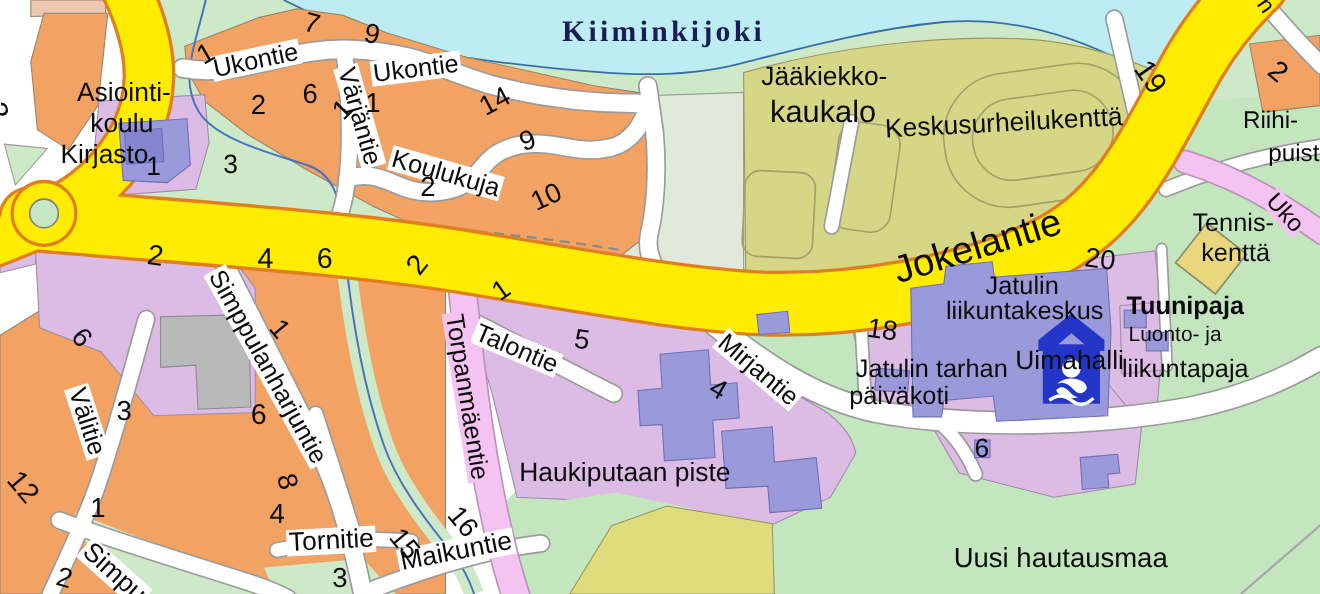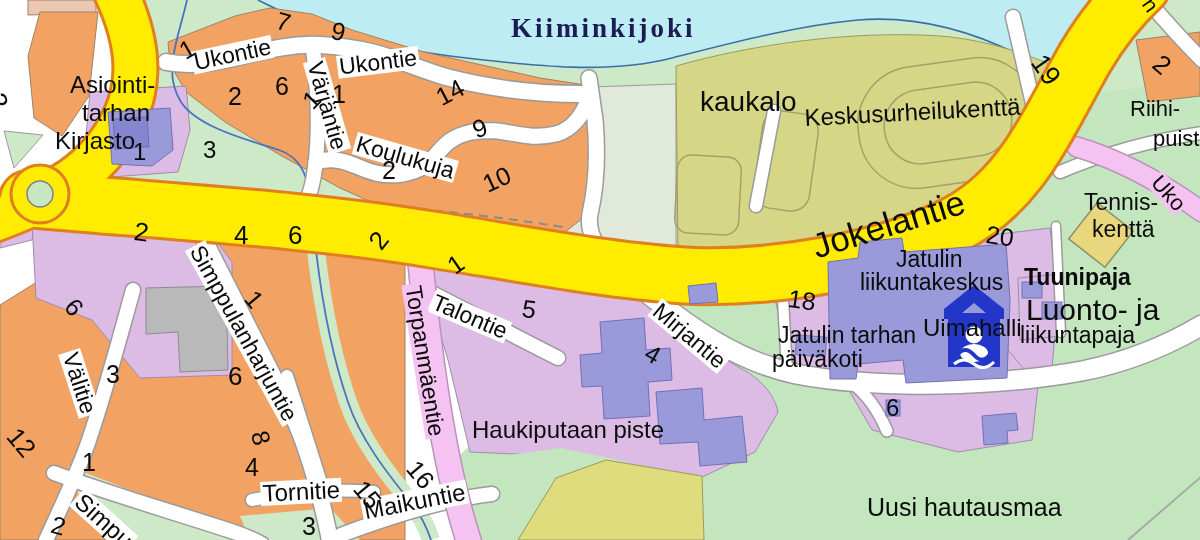--- a/index.html
+++ b/index.html
@@ -163,56 +163,57 @@
       <rect x="7" y="32" width="52" height="54" fill="var(--icon_blue)"></rect>
       <circle cx="33" cy="54" r="8.5" fill="#ffffff"></circle>
       <ellipse cx="33" cy="72" rx="14" ry="9" fill="#ffffff"></ellipse>
       <path d="M16,74 Q24,64 33,74 Q42,84 50,72" stroke="var(--icon_blue)" stroke-width="4" fill="none"></path>
       <path d="M13,83 Q23,75 33,83 Q43,91 53,81" stroke="#ffffff" stroke-width="3" fill="none"></path>
     </g>
   </svg>
   <div id="labels">
       <span class="lbl k-river" style="left: 511px; top: 15px; font-size: 27px;">Kiiminkijoki</span>
       <span class="lbl k-a" style="left: 70px; top: 73px; font-size: 24px;">Asiointi-</span>
-      <span class="lbl k-a" style="left: 82px; top: 101px; font-size: 24px;">tarhan</span>
+      <span class="lbl k-a" style="left: 82px; top: 101px; font-size: 24px;">koulu</span>
       <span class="lbl k-a" style="left: 55px; top: 129px; font-size: 24px;">Kirjasto</span>
       <span class="lbl k-n" style="left: 133px; top: 140px; font-size: 24px;">1</span>
       <span class="lbl k-s" style="left: 190px; top: 52px; font-size: 23px; transform: rotate(-12deg);">Ukontie</span>
       <span class="lbl k-s" style="left: 336px; top: 56px; font-size: 23px; transform: rotate(-7deg);">Ukontie</span>
       <span class="lbl k-s" style="left: 325px; top: 57px; font-size: 23px; transform: rotate(74deg);">Värjäntie</span>
       <span class="lbl k-s" style="left: 358px; top: 132px; font-size: 23px; transform: rotate(16deg);">Koulukuja</span>
       <span class="lbl k-n" style="left: 175px; top: 42px; font-size: 25px; transform: rotate(-30deg);">1</span>
       <span class="lbl k-n" style="left: 280px; top: 8px; font-size: 25px; transform: rotate(15deg);">7</span>
       <span class="lbl k-n" style="left: 334px; top: 18px; font-size: 25px; transform: rotate(12deg);">9</span>
       <span class="lbl k-n" style="left: 228px; top: 84px; font-size: 25px;">2</span>
       <span class="lbl k-n" style="left: 275px; top: 74px; font-size: 25px;">6</span>
       <span class="lbl k-n" style="left: 298px; top: 96px; font-size: 25px; transform: rotate(-45deg);">1</span>
       <span class="lbl k-n" style="left: 332px; top: 82px; font-size: 25px;">1</span>
       <span class="lbl k-n" style="left: 432px; top: 88px; font-size: 25px; transform: rotate(-28deg);">14</span>
       <span class="lbl k-n" style="left: 469px; top: 119px; font-size: 25px; transform: rotate(-20deg);">9</span>
       <span class="lbl k-n" style="left: 382px; top: 158px; font-size: 25px;">2</span>
       <span class="lbl k-n" style="left: 479px; top: 174px; font-size: 25px; transform: rotate(-25deg);">10</span>
       <span class="lbl k-n" style="left: 203px; top: 138px; font-size: 24px;">3</span>
       <span class="lbl k-n" style="left: 8px; top: 90px; font-size: 27px; transform: rotate(75deg);">2</span>
+      <span class="lbl k-a" style="left: 692px; top: 58px; font-size: 24px;">Jääkiekko-</span>
       <span class="lbl k-a" style="left: 700px; top: 88px; font-size: 28px;">kaukalo</span>
       <span class="lbl k-a" style="left: 804px; top: 106px; font-size: 24px; transform: rotate(-3deg);">Keskusurheilukenttä</span>
       <span class="lbl k-n" style="left: 1048px; top: 50px; font-size: 27px; transform: rotate(55deg);">19</span>
       <span class="lbl k-n" style="left: 1165px; top: 50px; font-size: 26px; transform: rotate(40deg);">2</span>
       <span class="lbl k-a" style="left: 1130px; top: 98px; font-size: 22px;">Riihi-</span>
       <span class="lbl k-a" style="left: 1153px; top: 128px; font-size: 22px;">puist</span>
       <span class="lbl k-p" style="left: 1156px; top: -6px; font-size: 21px; transform: rotate(55deg);">n</span>
       <span class="lbl k-sp" style="left: 1162px; top: 170px; font-size: 22px; transform: rotate(48deg);">Uko</span>
       <span class="lbl k-a" style="left: 1084px; top: 191px; font-size: 23px;">Tennis-</span>
       <span class="lbl k-a" style="left: 1092px; top: 218px; font-size: 23px;">kenttä</span>
       <span class="lbl k-sy" style="left: 808px; top: 230px; font-size: 35px; transform: rotate(-17deg);">Jokelantie</span>
       <span class="lbl k-n" style="left: 988px; top: 222px; font-size: 25px; transform: rotate(8deg);">20</span>
       <span class="lbl k-a" style="left: 896px; top: 248px; font-size: 23px;">Jatulin</span>
       <span class="lbl k-a" style="left: 860px; top: 271px; font-size: 23px;">liikuntakeskus</span>
       <span class="lbl k-a" style="left: 1024px; top: 266px; font-size: 23px; font-weight: bold;">Tuunipaja</span>
-      <span class="lbl k-a" style="left: 1026px; top: 295px; font-size: 30px;">Luonto- ja</span>
+      <span class="lbl k-a" style="left: 1026px; top: 295px; font-size: 19px;">Luonto- ja</span>
       <span class="lbl k-a" style="left: 1020px; top: 324px; font-size: 23px;">liikuntapaja</span>
       <span class="lbl k-a" style="left: 923px; top: 316px; font-size: 24px;">Uimahalli</span>
       <span class="lbl k-n" style="left: 790px; top: 286px; font-size: 25px; transform: rotate(8deg);">18</span>
       <span class="lbl k-a" style="left: 778px; top: 324px; font-size: 23px;">Jatulin tarhan</span>
       <span class="lbl k-a" style="left: 772px; top: 348px; font-size: 23px;">päiväkoti</span>
       <span class="lbl k-s" style="left: 662px; top: 298px; font-size: 23px; transform: rotate(40deg);">Mirjantie</span>
       <span class="lbl k-n" style="left: 653px; top: 340px; font-size: 25px; transform: rotate(30deg);">4</span>
       <span class="lbl k-s" style="left: 436px; top: 290px; font-size: 23px; transform: rotate(23deg);">Talontie</span>
       <span class="lbl k-n" style="left: 443px; top: 258px; font-size: 25px; transform: rotate(-35deg);">1</span>
       <span class="lbl k-n" style="left: 524px; top: 296px; font-size: 25px; transform: rotate(8deg);">5</span>

